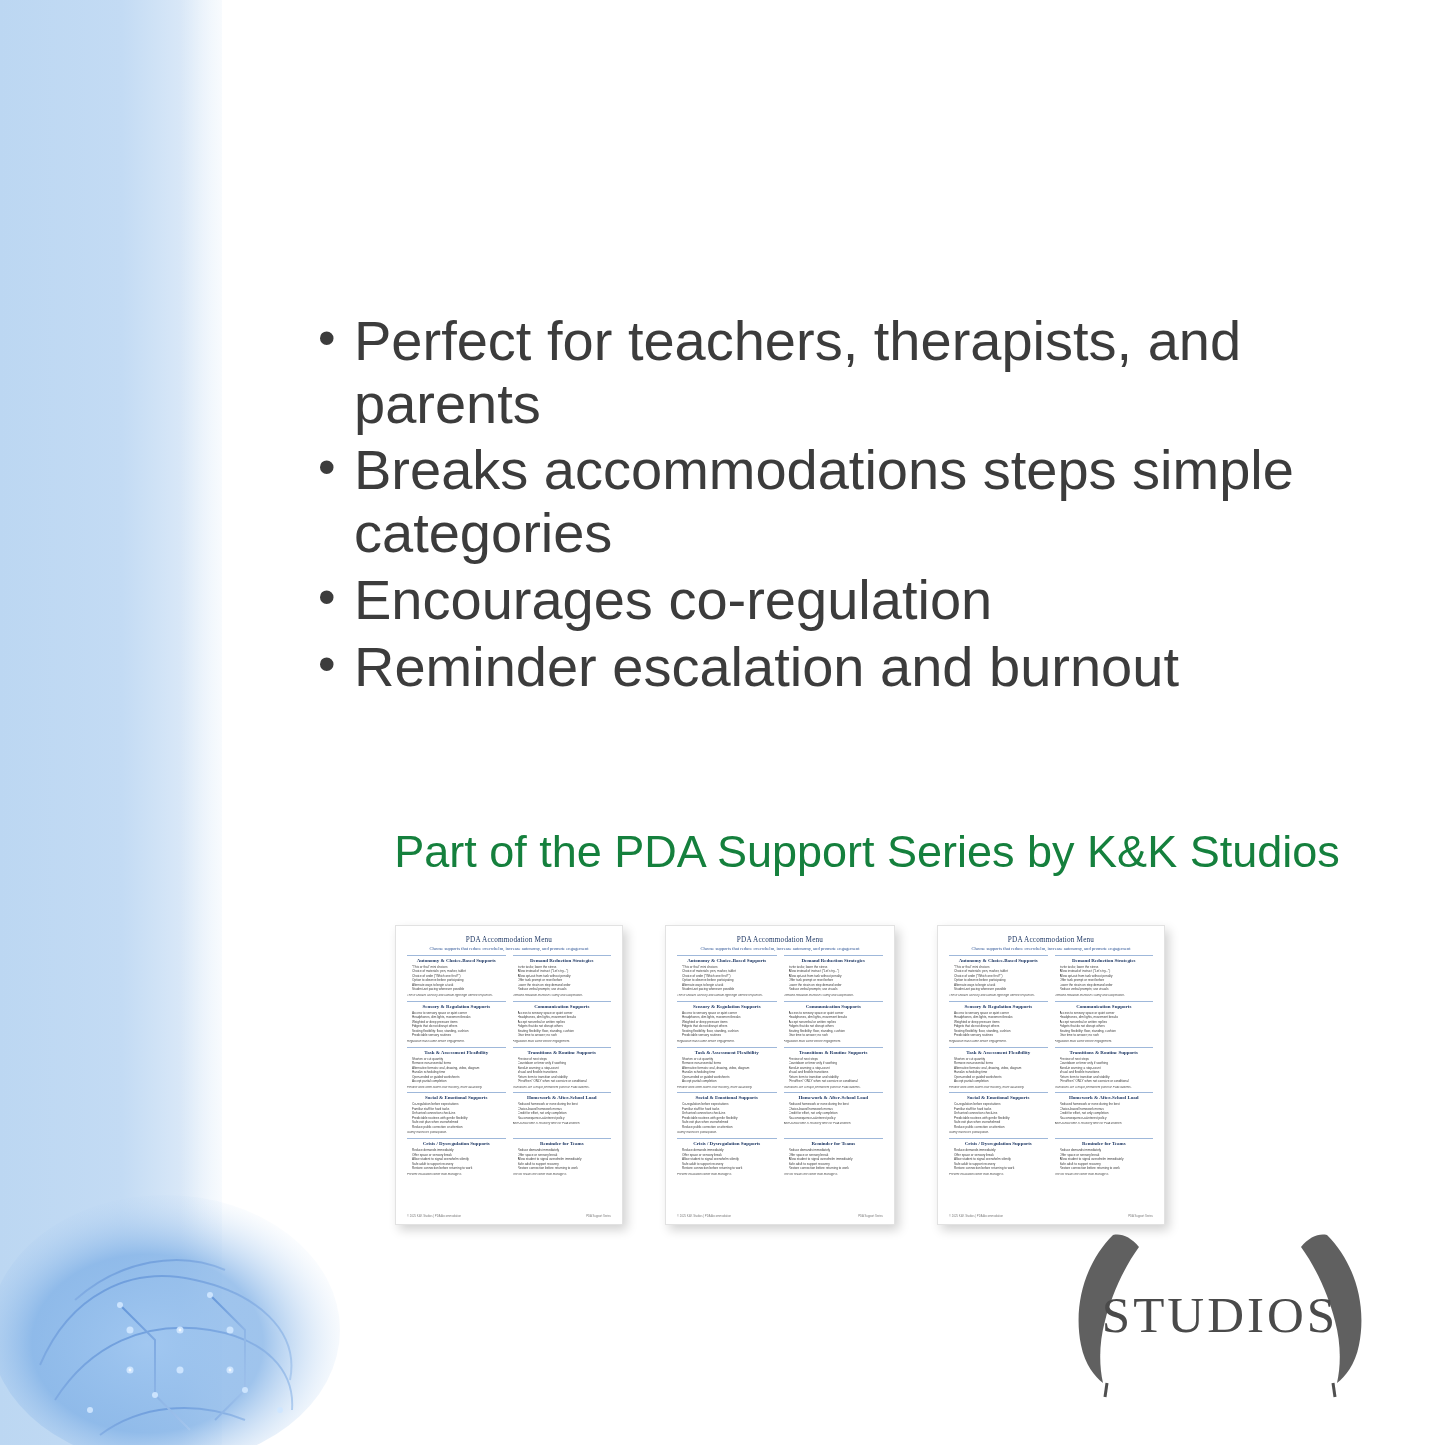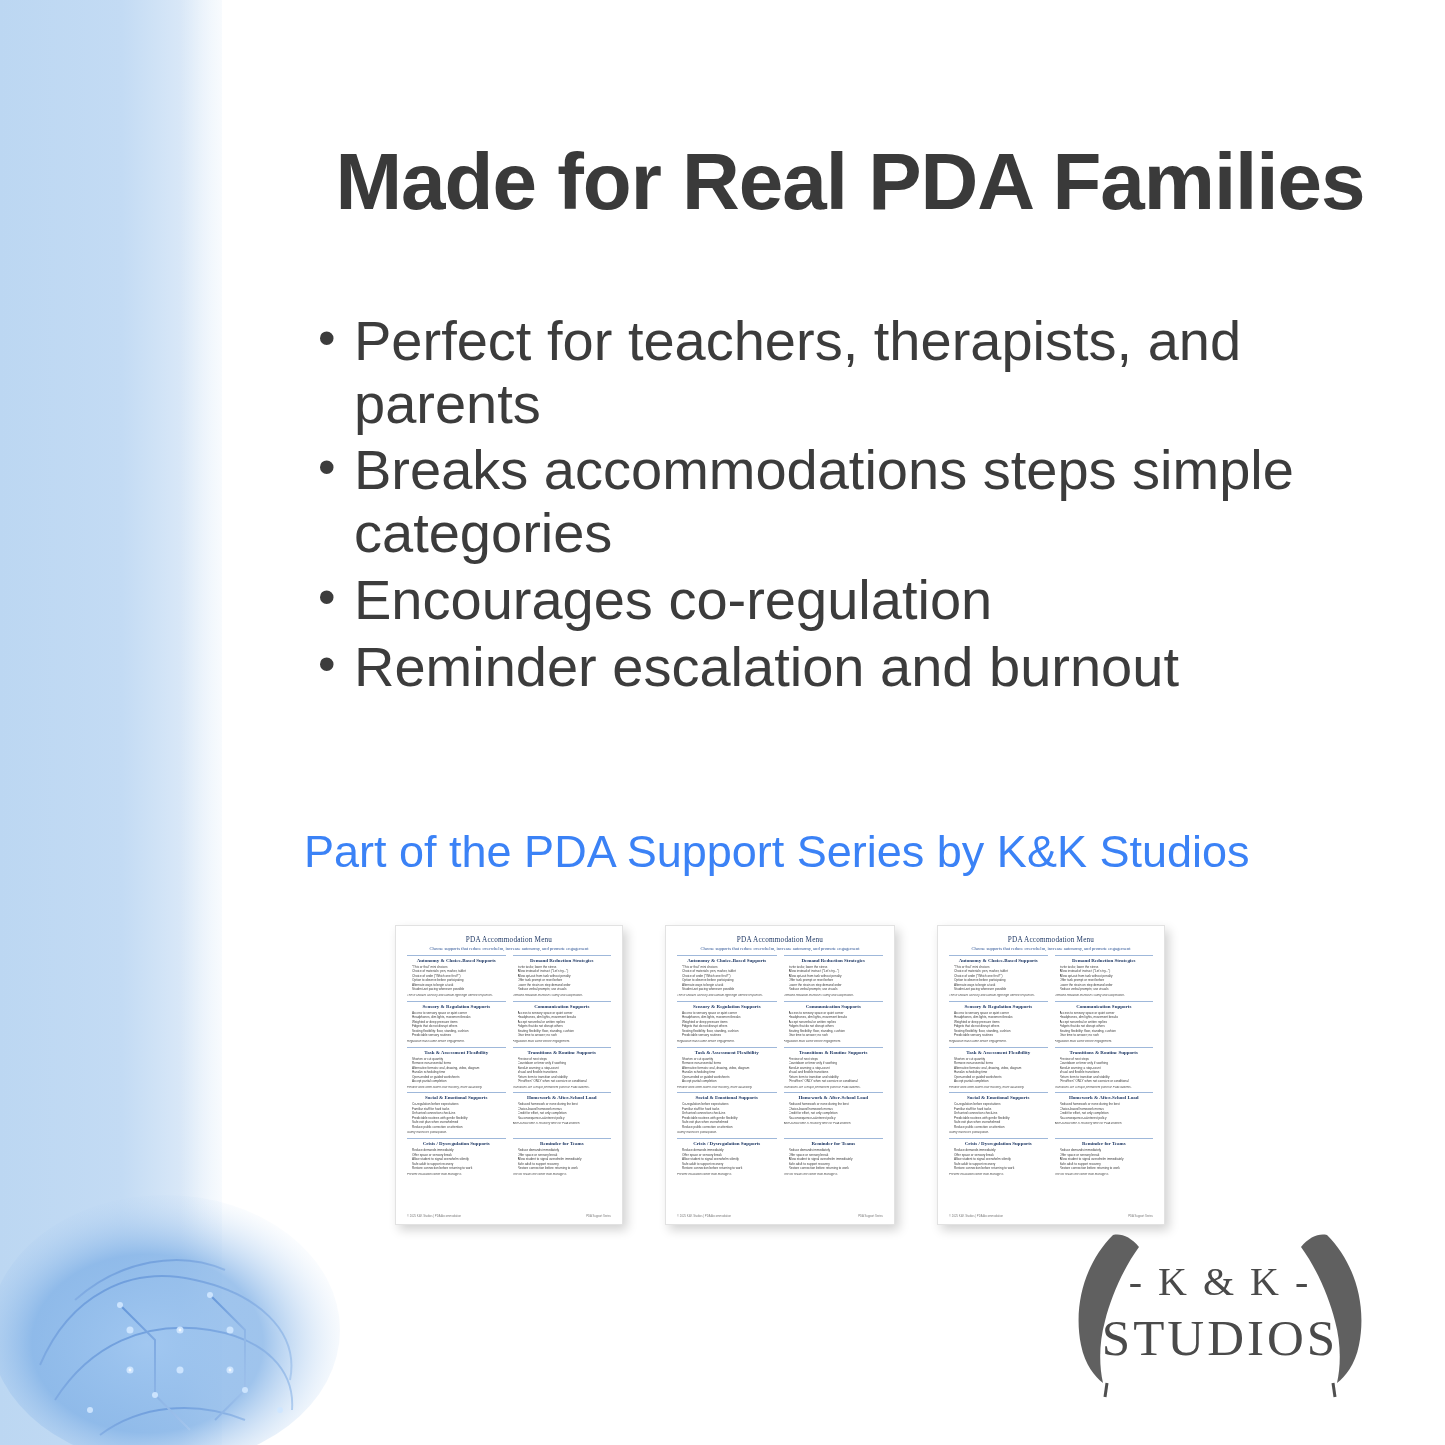--- a/index.html
+++ b/index.html
@@ -85,26 +85,27 @@
     line-height: 1.12;
     text-align: left;
   }
   .bullet-text {
     flex: 1 1 auto;
   }
 
   
   .subline {
     position: absolute;
-    left: 304px;
+    left: 322px;
     top: 825px;
     width: 1090px;
     font-size: 45px;
-    color: #3b82f6;
+    color: #15803d;
     line-height: 1.2;
+    text-align: center;
   }
 
   
   .docs {
     position: absolute;
     left: 395px;
     top: 925px;
     width: 770px;
     height: 320px;
     display: flex;
@@ -285,21 +286,20 @@
           <circle cx="230" cy="180" r="3"></circle>
       </g>
       <g fill="#ffffff" opacity="0.8">
         <circle cx="200" cy="215" r="1.4"></circle>
           <circle cx="250" cy="255" r="1.4"></circle>
         <circle cx="150" cy="255" r="1.4"></circle>
       </g>
     </svg>
   </div>
 
-  <div class="headline">Made for Real PDA Families</div>
 
   <div class="bullets">
     <div class="bullet-row">
       <span class="bullet-dot">•</span>
       <span class="bullet-text">Perfect for teachers, therapists, and parents</span>
     </div>
     <div class="bullet-row">
       <span class="bullet-dot">•</span>
       <span class="bullet-text">Breaks accommodations steps simple categories</span>
     </div>
@@ -701,18 +701,17 @@
         <path d="M52 158 L 50 172" stroke="#4f4f4f" stroke-width="3" fill="none"></path>
         <path d="M46 130 C 58 116, 68 96, 74 74" stroke="#ffffff" stroke-width="1.2" fill="none" opacity="0.6"></path>
       </g>
       <g fill="#4f4f4f">
         <path d="M272 10 C 300 38, 312 80, 304 120 C 300 140, 290 152, 282 158 C 286 140, 286 118, 280 96 C 274 72, 262 44, 246 22 C 254 12, 264 8, 272 10 Z" opacity="0.9"></path>
         <path d="M278 158 L 280 172" stroke="#4f4f4f" stroke-width="3" fill="none"></path>
         <path d="M284 130 C 272 116, 262 96, 256 74" stroke="#ffffff" stroke-width="1.2" fill="none" opacity="0.6"></path>
       </g>
     </svg>
     <div class="logo-text">
-      <div class="logo-line1">- K &amp; K -</div>
       <div class="logo-line2">STUDIOS</div>
     </div>
   </div>
 
 </div>
 
 </body></html>

